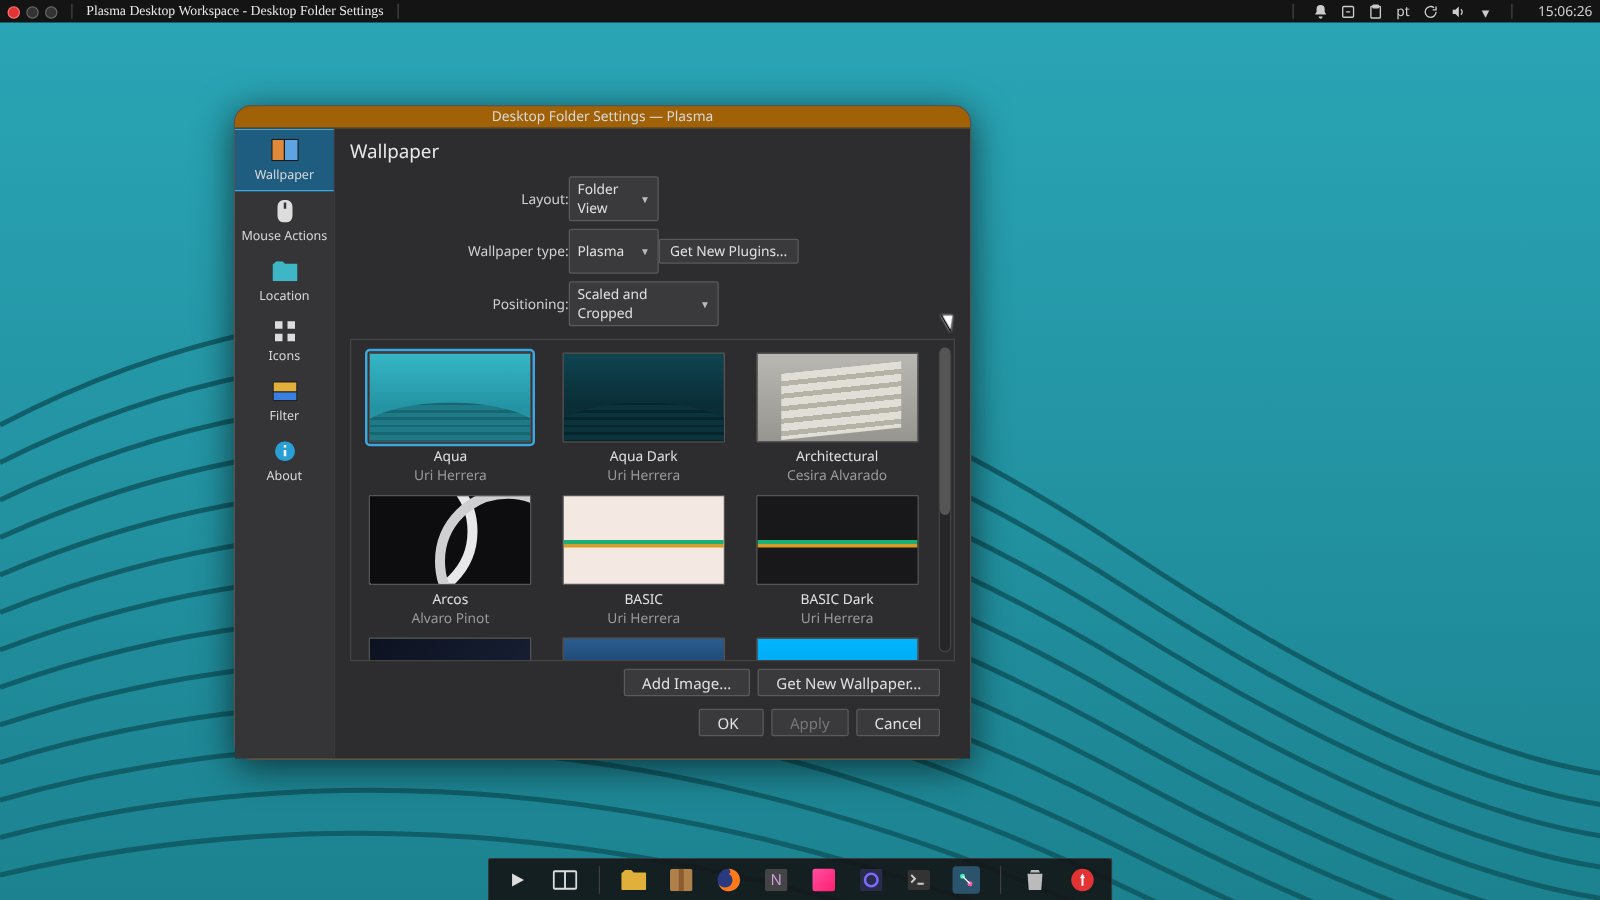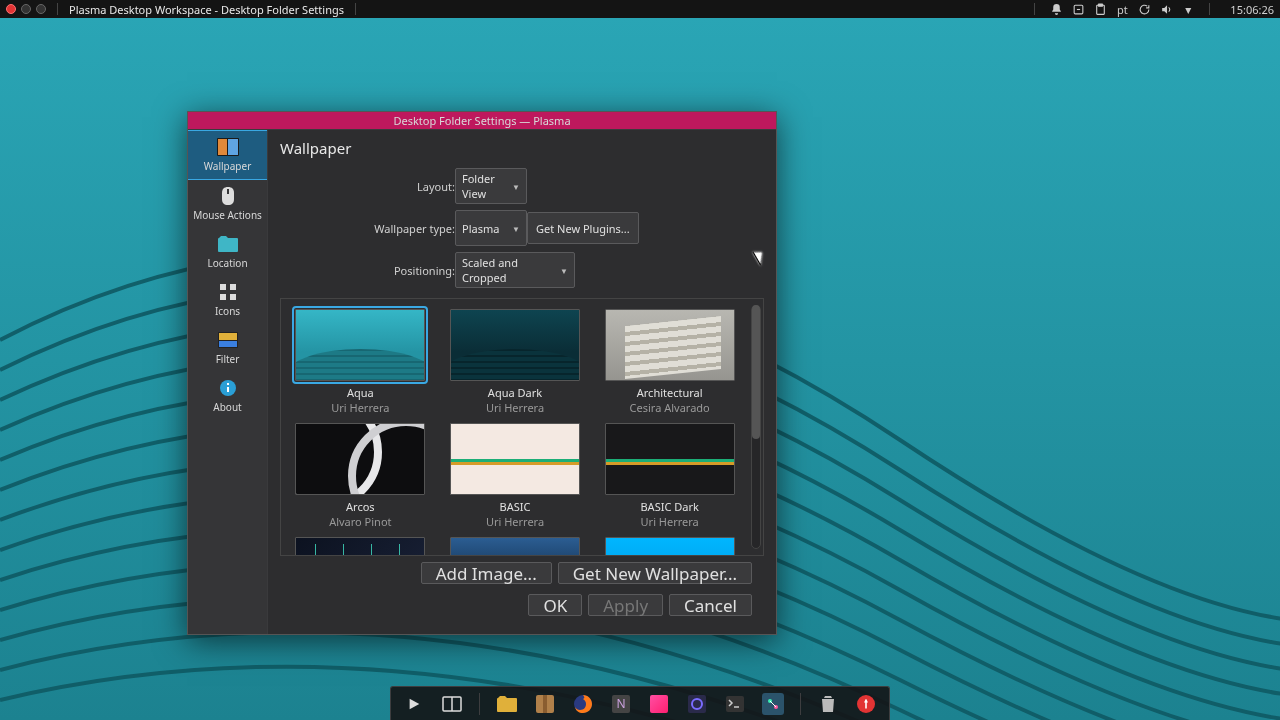--- a/index.html
+++ b/index.html
@@ -23,41 +23,41 @@
 .desktop-bg svg { position: absolute; inset: 0; }
 
 
 .top-panel {
   position: absolute; top: 0; left: 0; right: 0; height: 18px;
   background: #141414;
   display: flex; align-items: center;
   font-size: 11px; color: #d0d0d0;
   padding: 0 6px;
 }
-.top-panel .title-area { display: flex; align-items: center; gap: 5px; }
+.top-panel .title-area { display: flex; align-items: flex-end; gap: 5px; font-family: Liberation Serif, serif; }
 .vd { width: 10px; height: 10px; border-radius: 50%; background: #333; border: 1px solid #666; }
 .vd.close { background:#e23434; border-color:#ff7070; }
 .divider-v { width: 1px; height: 12px; background: #444; margin: 0 6px; }
 .top-panel .title { color: #e8e8e8; }
 .top-panel .spacer { flex: 1; }
 .tray { display: flex; align-items: center; gap: 8px; }
 .tray .ic { width: 14px; height: 14px; display:flex; align-items:center; justify-content:center; color:#ccc; font-size:12px; }
 .tray .clock { font-size: 11px; margin-left: 6px; }
 .tray .kb { font-size: 11px; }
 
 
 .dialog {
   position: absolute;
   left: 187px; top: 84px;
   width: 590px; height: 524px;
-  background: #be185d;
+  background: #a16207;
   border: 1px solid #555;
-  border-radius: 0;
+  border-radius: 14px;
   box-shadow: 0 6px 30px rgba(0,0,0,.6);
-  display: flex; flex-direction: column; margin-top: 27px;
+  display: flex; flex-direction: column;
 }
 .dlg-title {
   height: 18px; line-height: 18px; text-align: center;
   font-size: 11px; color: #d8d8d8;
   border-bottom: 1px solid #3a3a3c;
 }
 .dlg-body { flex: 1; display: flex; overflow: hidden; }
 
 
 .sidebar {
@@ -89,21 +89,21 @@
   font-size: 11px; height: 36px; padding: 0 6px;
   display: flex; align-items: center; justify-content: space-between;
   border-radius: 2px; cursor: pointer; min-width: 70px;
 }
 .select .caret { margin-left: 8px; font-size: 8px; color: #bbb; }
 .select.w1 { width: 72px; }
 .select.w2 { width: 72px; }
 .select.w3 { width: 120px; }
 .btn-small {
   background: #3a3a3c; border: 1px solid #5a5a5c; color: #e0e0e0;
-  font-size: 11px; height: 32px; padding: 0 8px; border-radius: 2px; cursor: pointer;
+  font-size: 11px; height: 20px; padding: 0 8px; border-radius: 2px; cursor: pointer;
   display:flex; align-items:center;
 }
 
 
 .grid-wrap {
   flex: 1; border: 1px solid #444; background: #2d2d2f;
   position: relative; overflow: hidden;
 }
 .grid-scroll {
   position: absolute; inset: 0; right: 14px;
@@ -183,22 +183,22 @@
 
 .sbar { position:absolute; right:2px; top:6px; bottom:6px; width:10px; }
 .sbar-track { position:absolute; inset:0; background:#262628; border:1px solid #444; border-radius:5px;}
 .sbar-thumb { position:absolute; left:1px; right:1px; top:0; height:55%; background:#555; border-radius:5px;}
 
 
 .lower-btns { display:flex; justify-content:flex-end; gap:6px; padding: 8px 12px; }
 .lower-btns.secondary { padding-top:6px; padding-bottom:2px;}
 .btn {
   background: #3a3a3c; border: 1px solid #5a5a5c; color: #e0e0e0;
-  font-size: 17px; height: 22px; padding: 0 14px; border-radius: 2px; cursor: pointer;
-  display:flex; align-items:center; justify-content:center; min-width:52px;
+  font-size: 12px; height: 22px; padding: 0 14px; border-radius: 2px; cursor: pointer;
+  display:flex; align-items:center; justify-content:flex-start; min-width:52px;
 }
 .btn.disabled { color:#777; }
 
 
 .dock {
   position:absolute; left:50%; transform:translateX(-50%);
   bottom:0; height:34px; padding: 0 12px;
   background: rgba(20,20,22,.9); border:1px solid #3d3d3f; border-bottom:none;
   border-radius: 3px 3px 0 0;
   display:flex; align-items:center; gap:16px;

